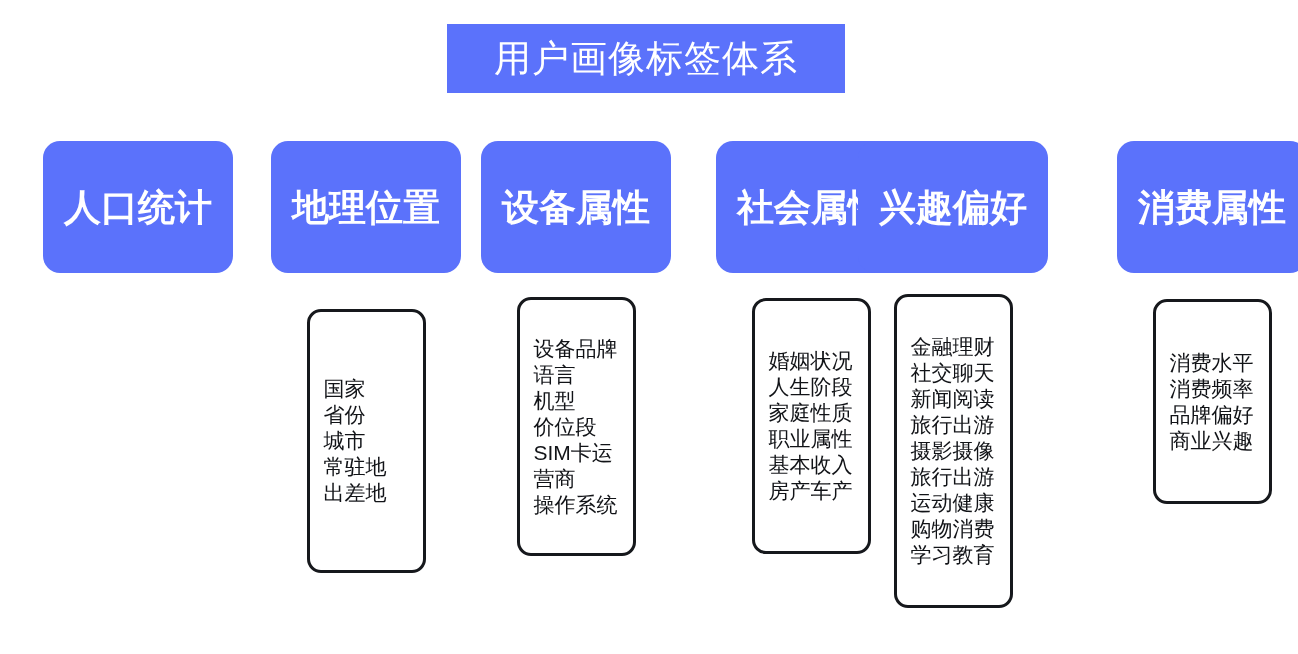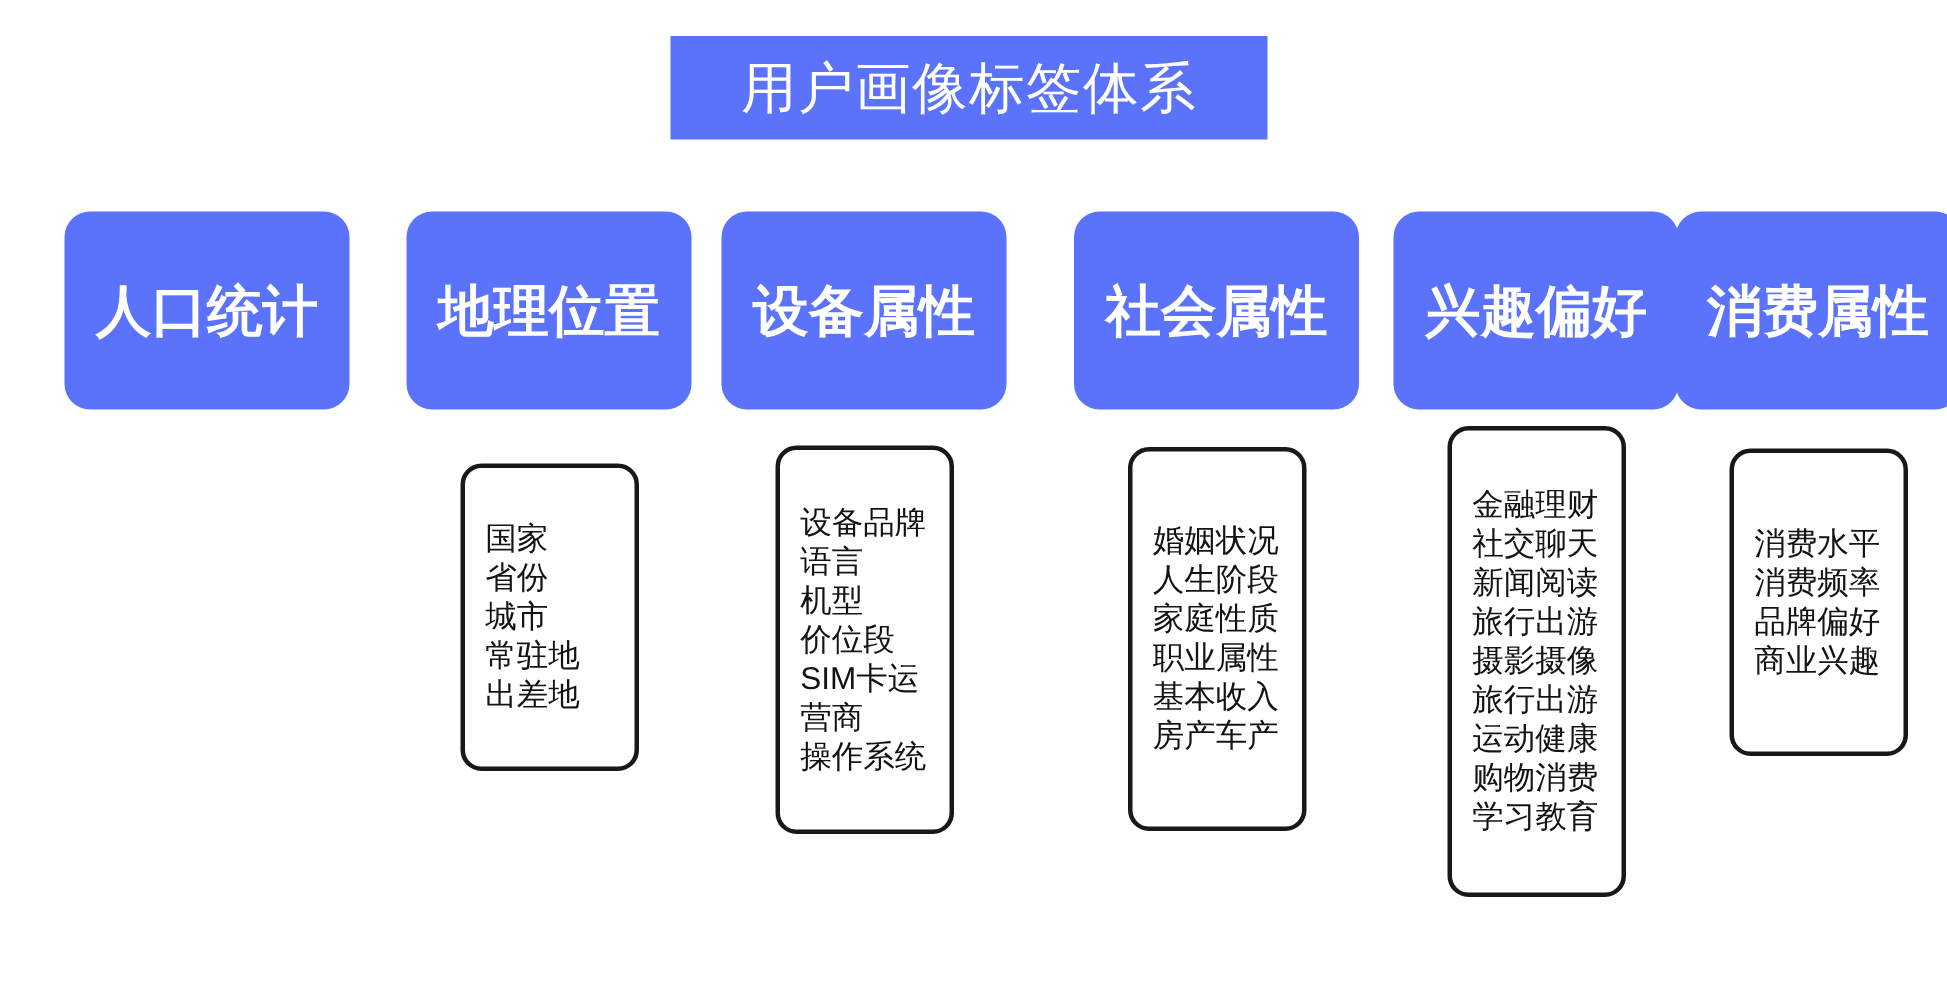--- a/index.html
+++ b/index.html
@@ -111,21 +111,21 @@
   <div id="columns-root">
       <div class="column" style="left: 43px;">
         <div class="cat-header">
           <span class="cat-header-text">人口统计</span>
         </div>
       </div>
       <div class="column" style="left: 271px;">
         <div class="cat-header">
           <span class="cat-header-text">地理位置</span>
         </div>
-        <div class="tag-box" style="height: 205px; margin-top: 36px;">
+        <div class="tag-box" style="height: 264px; margin-top: 36px;">
           <div class="tag-item">国家</div>
           <div class="tag-item">省份</div>
           <div class="tag-item">城市</div>
           <div class="tag-item">常驻地</div>
           <div class="tag-item">出差地</div>
         </div>
       </div>
       <div class="column" style="left: 481px;">
         <div class="cat-header">
           <span class="cat-header-text">设备属性</span>
@@ -145,21 +145,21 @@
         </div>
         <div class="tag-box" style="height: 256px; margin-top: 25px;">
           <div class="tag-item">婚姻状况</div>
           <div class="tag-item">人生阶段</div>
           <div class="tag-item">家庭性质</div>
           <div class="tag-item">职业属性</div>
           <div class="tag-item">基本收入</div>
           <div class="tag-item">房产车产</div>
         </div>
       </div>
-      <div class="column" style="left: 929px;">
+      <div class="column" style="left: 858px; gap: 10px;">
         <div class="cat-header">
           <span class="cat-header-text">兴趣偏好</span>
         </div>
         <div class="tag-box" style="height: 314px; margin-top: 11px;">
           <div class="tag-item">金融理财</div>
           <div class="tag-item">社交聊天</div>
           <div class="tag-item">新闻阅读</div>
           <div class="tag-item">旅行出游</div>
           <div class="tag-item">摄影摄像</div>
           <div class="tag-item">旅行出游</div>

